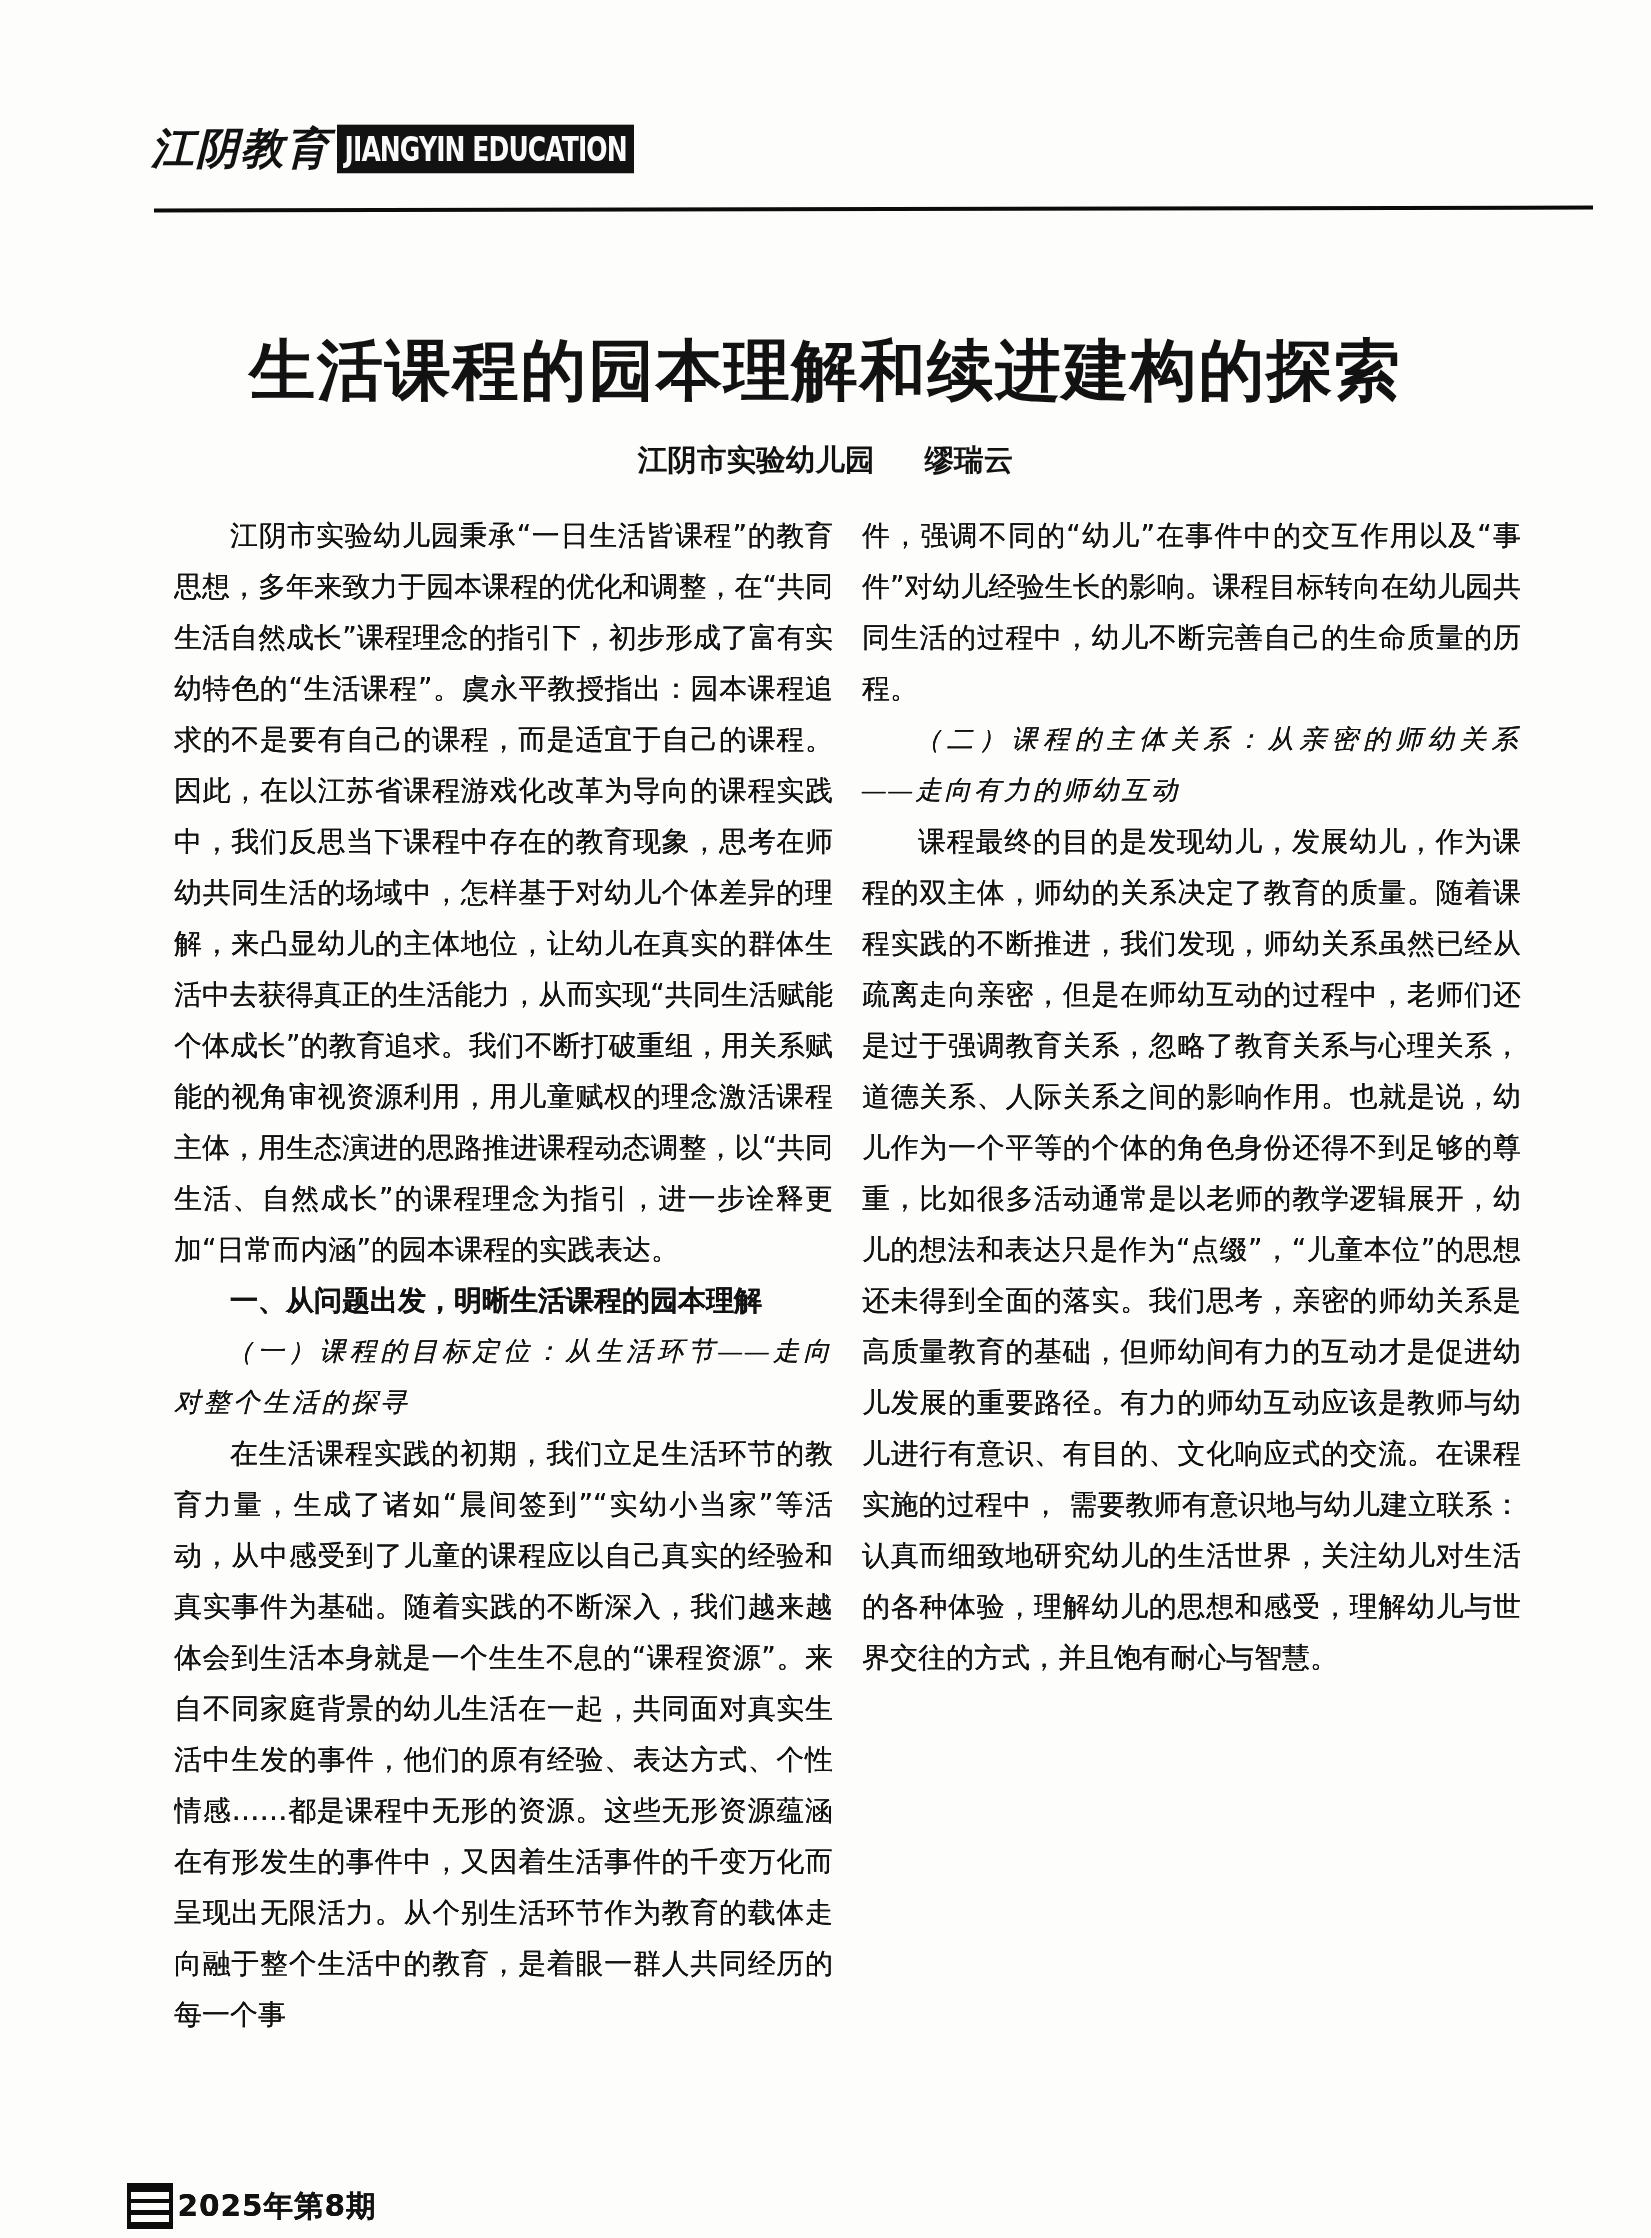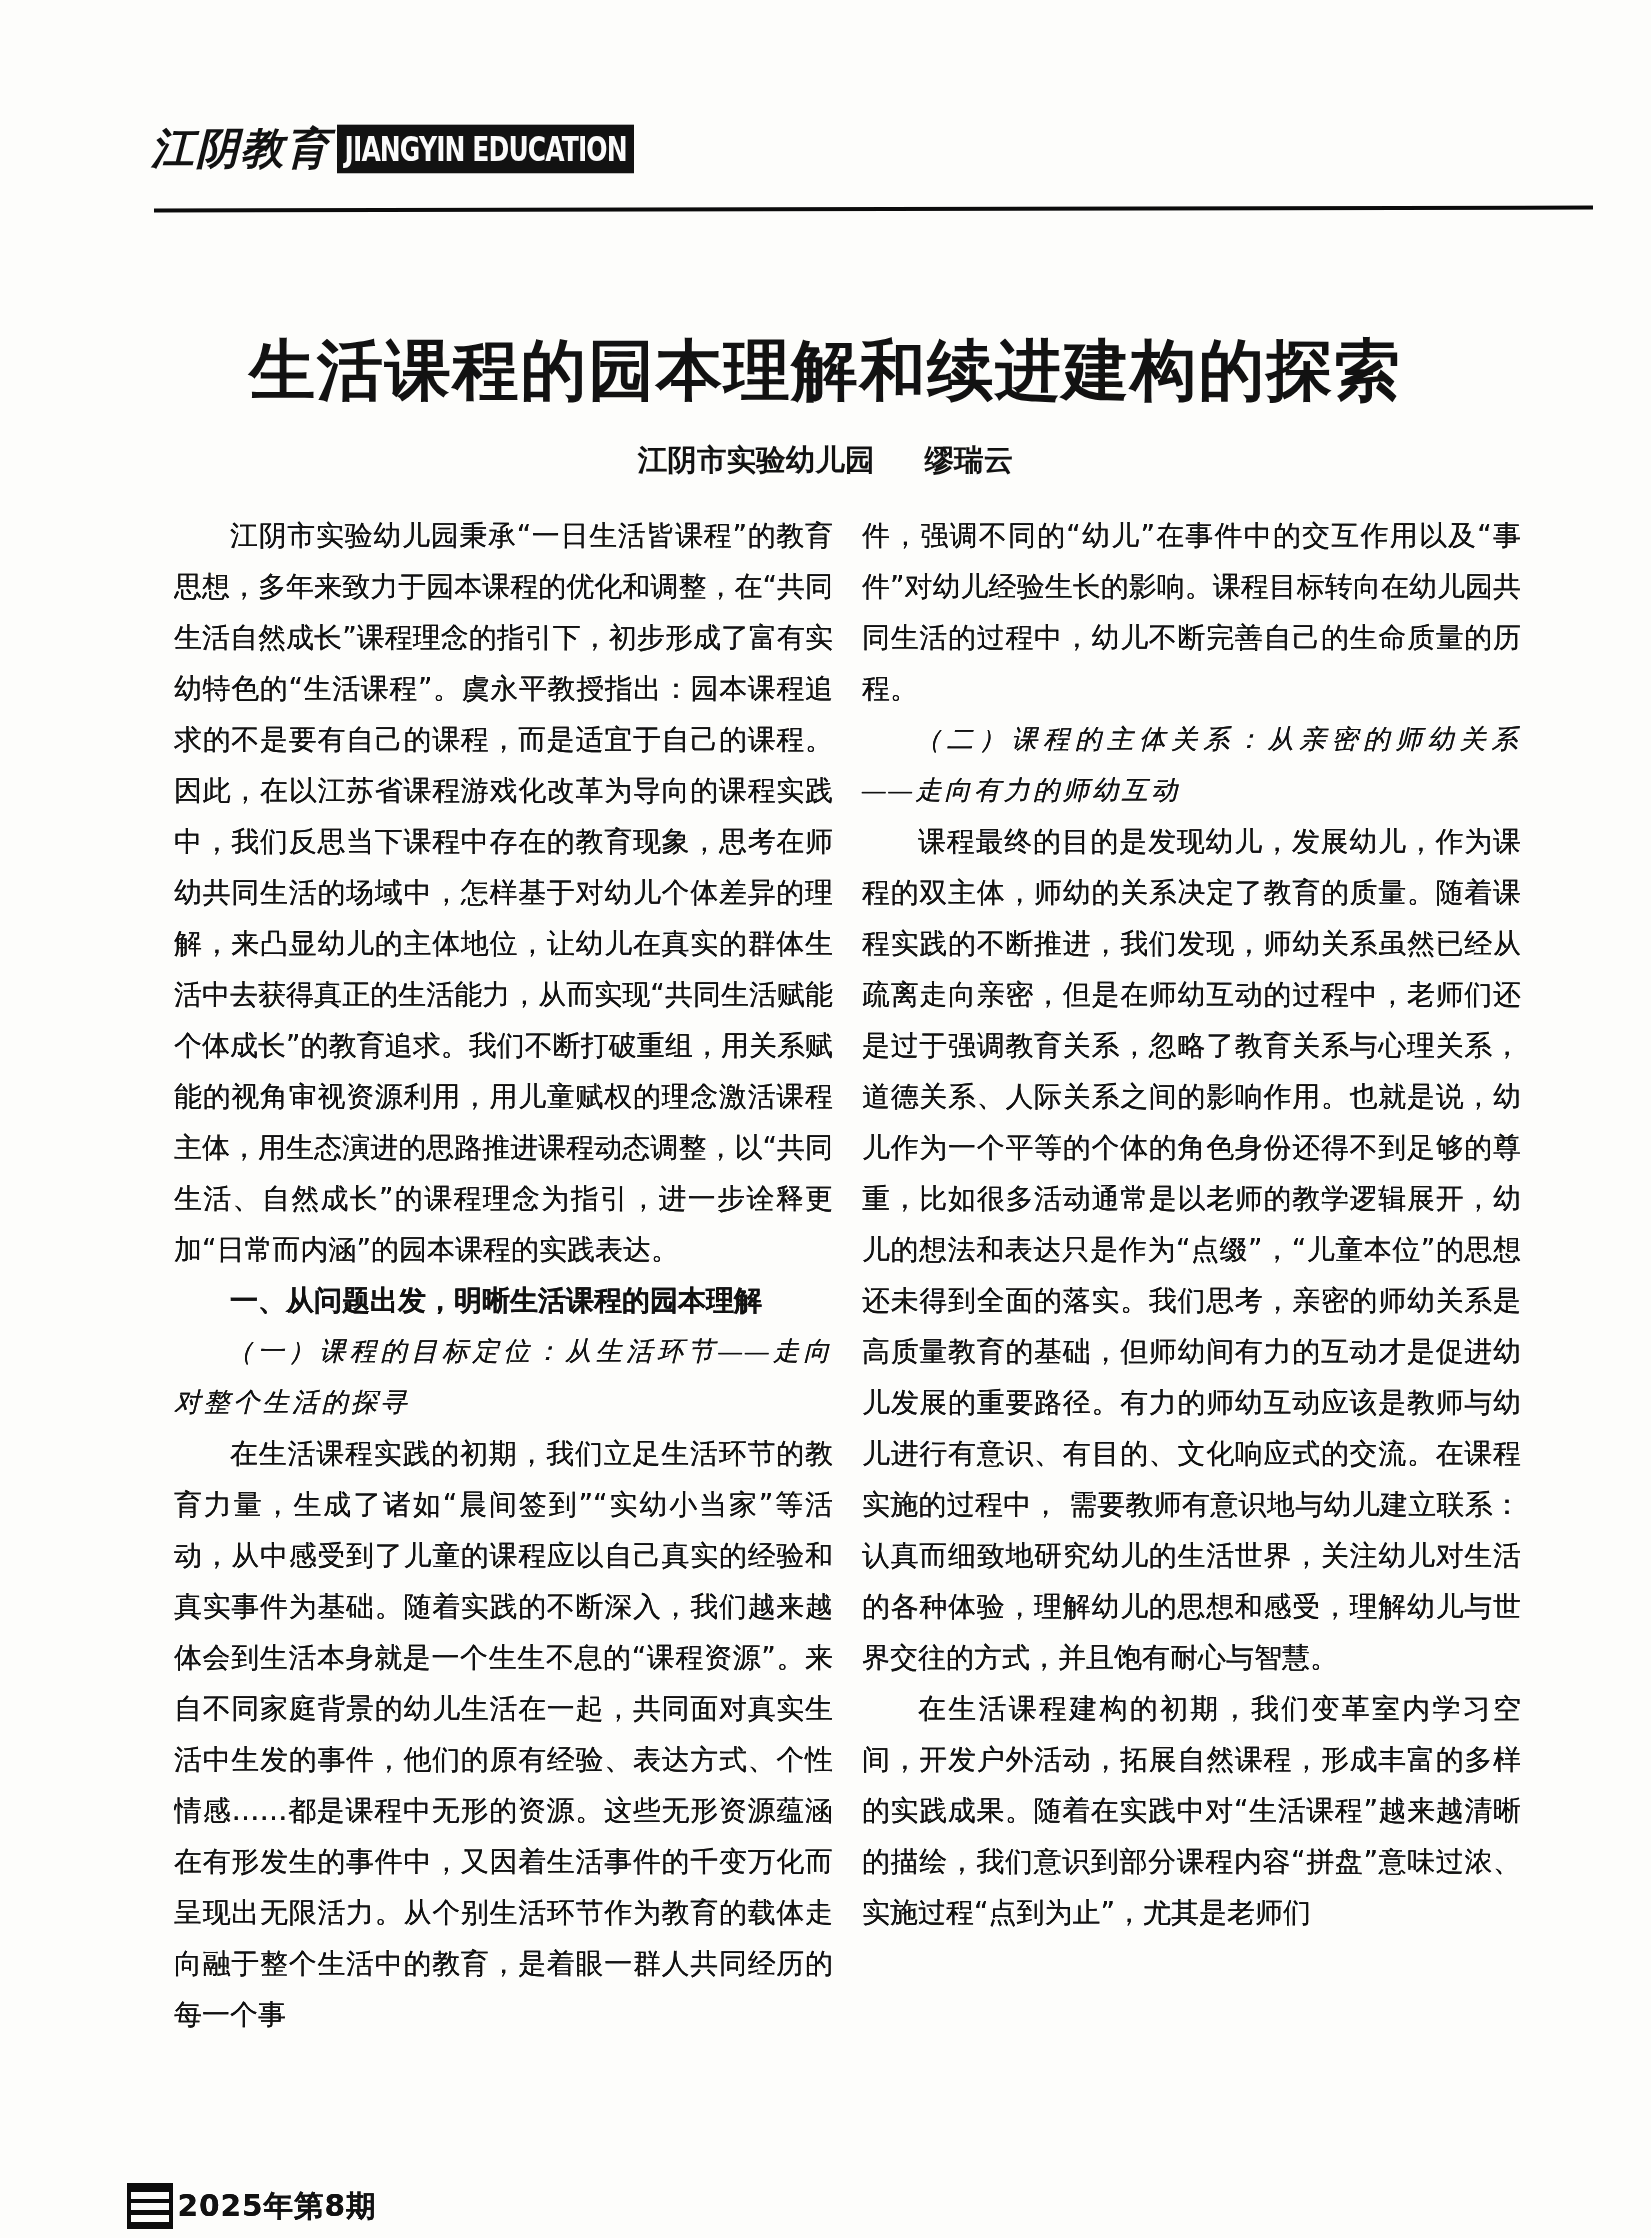--- a/index.html
+++ b/index.html
@@ -78,21 +78,20 @@
     <section class="col">
       <p class="para">江阴市实验幼儿园秉承“一日生活皆课程”的教育思想，多年来致力于园本课程的优化和调整，在“共同生活自然成长”课程理念的指引下，初步形成了富有实幼特色的“生活课程”。虞永平教授指出：园本课程追求的不是要有自己的课程，而是适宜于自己的课程。因此，在以江苏省课程游戏化改革为导向的课程实践中，我们反思当下课程中存在的教育现象，思考在师幼共同生活的场域中，怎样基于对幼儿个体差异的理解，来凸显幼儿的主体地位，让幼儿在真实的群体生活中去获得真正的生活能力，从而实现“共同生活赋能个体成长”的教育追求。我们不断打破重组，用关系赋能的视角审视资源利用，用儿童赋权的理念激活课程主体，用生态演进的思路推进课程动态调整，以“共同生活、自然成长”的课程理念为指引，进一步诠释更加“日常而内涵”的园本课程的实践表达。</p>
       <h2 class="heading">一、从问题出发，明晰生活课程的园本理解</h2>
       <h3 class="subheading">（一）课程的目标定位：从生活环节——走向对整个生活的探寻</h3>
       <p class="para">在生活课程实践的初期，我们立足生活环节的教育力量，生成了诸如“晨间签到”“实幼小当家”等活动，从中感受到了儿童的课程应以自己真实的经验和真实事件为基础。随着实践的不断深入，我们越来越体会到生活本身就是一个生生不息的“课程资源”。来自不同家庭背景的幼儿生活在一起，共同面对真实生活中生发的事件，他们的原有经验、表达方式、个性情感……都是课程中无形的资源。这些无形资源蕴涵在有形发生的事件中，又因着生活事件的千变万化而呈现出无限活力。从个别生活环节作为教育的载体走向融于整个生活中的教育，是着眼一群人共同经历的每一个事</p>
     </section>
     <section class="col">
       <p class="para cont">件，强调不同的“幼儿”在事件中的交互作用以及“事件”对幼儿经验生长的影响。课程目标转向在幼儿园共同生活的过程中，幼儿不断完善自己的生命质量的历程。</p>
       <h3 class="subheading">（二）课程的主体关系：从亲密的师幼关系——走向有力的师幼互动</h3>
       <p class="para">课程最终的目的是发现幼儿，发展幼儿，作为课程的双主体，师幼的关系决定了教育的质量。随着课程实践的不断推进，我们发现，师幼关系虽然已经从疏离走向亲密，但是在师幼互动的过程中，老师们还是过于强调教育关系，忽略了教育关系与心理关系，道德关系、人际关系之间的影响作用。也就是说，幼儿作为一个平等的个体的角色身份还得不到足够的尊重，比如很多活动通常是以老师的教学逻辑展开，幼儿的想法和表达只是作为“点缀”，“儿童本位”的思想还未得到全面的落实。我们思考，亲密的师幼关系是高质量教育的基础，但师幼间有力的互动才是促进幼儿发展的重要路径。有力的师幼互动应该是教师与幼儿进行有意识、有目的、文化响应式的交流。在课程实施的过程中， 需要教师有意识地与幼儿建立联系：认真而细致地研究幼儿的生活世界，关注幼儿对生活的各种体验，理解幼儿的思想和感受，理解幼儿与世界交往的方式，并且饱有耐心与智慧。</p>
-      <p class="para">在生活课程建构的初期，我们变革室内学习空间，开发户外活动，拓展自然课程，形成丰富的多样的实践成果。随着在实践中对“生活课程”越来越清晰的描绘，我们意识到部分课程内容“拼盘”意味过浓、实施过程“点到为止”，尤其是老师们</p>
     </section>
   </main>
 
   <footer class="footer">
     <span class="logo"></span>
     <span class="issue">2025年第8期</span>
   </footer>
 
 </div>
 

